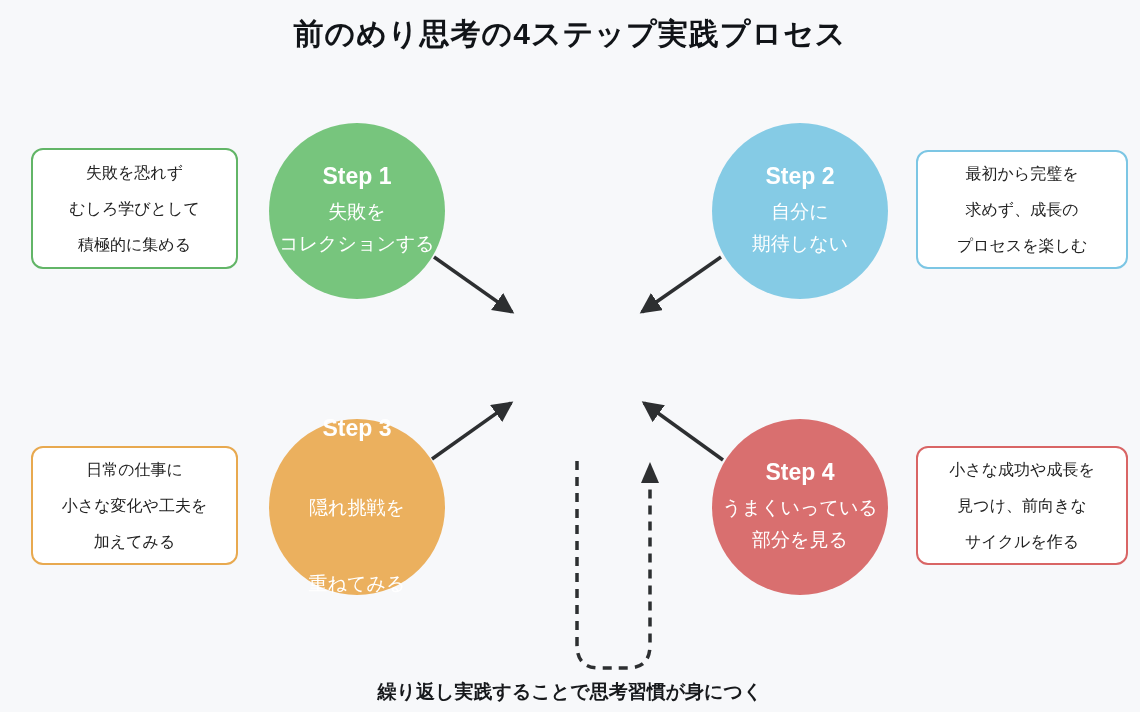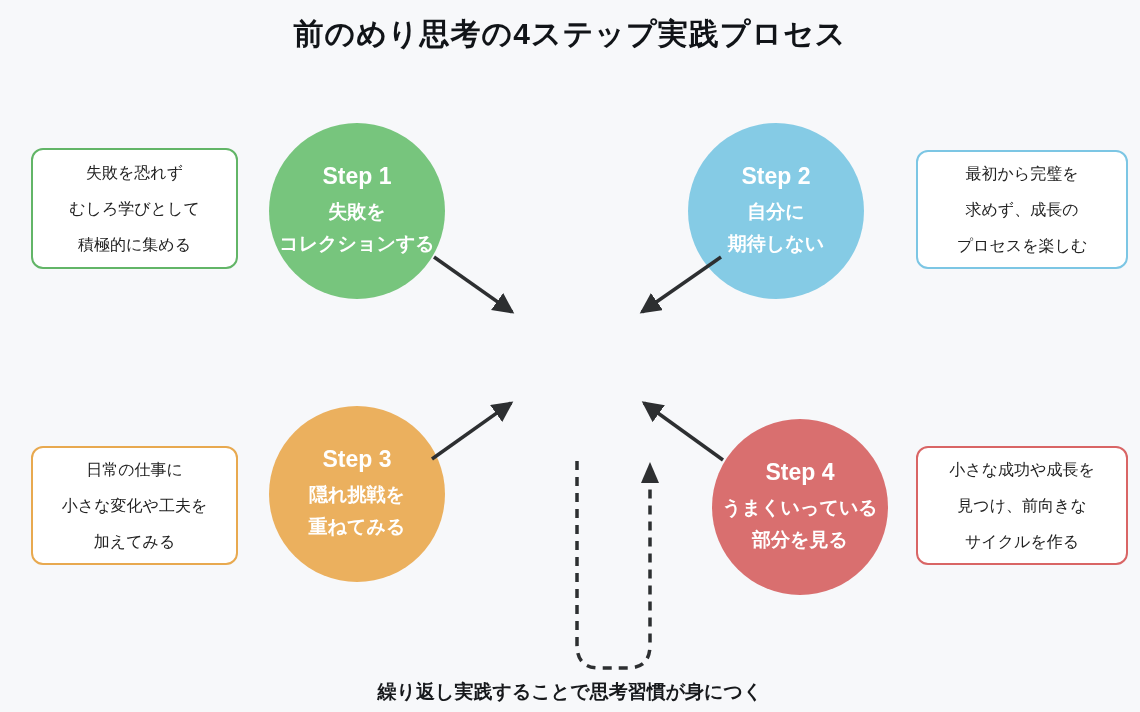--- a/index.html
+++ b/index.html
@@ -55,41 +55,40 @@
     display: flex;
     flex-direction: column;
     justify-content: center;
     align-items: center;
     text-align: left;
     color: #ffffff;
     z-index: 2;
   }
   .step-circle { width: 176px; height: 176px; }
   .step-1 { left: 269px; top: 123px; background: #77c57d; }
-  .step-2 { left: 688px; top: 123px; background: #85cbe5; }
-  .step-3 { left: 269px; top: 406px; background: #ebb05e; }
+  .step-2 { left: 712px; top: 123px; background: #85cbe5; }
+  .step-3 { left: 269px; top: 419px; background: #ebb05e; gap: 44px; }
   .step-4 { left: 712px; top: 419px; background: #d96f6f; }
   .center-circle {
     left: 476px; top: 258px;
     width: 200px; height: 200px;
     background: #4d80b3;
     font-size: 26px;
     font-weight: bold;
     line-height: 1.75;
   }
   .step-label {
     font-size: 23px;
     font-weight: bold;
     margin-bottom: 6px;
   }
   .step-line {
     font-size: 19px;
     line-height: 1.65;
     white-space: nowrap;
-    font-weight: bold;
   }
   .center-line { white-space: nowrap; }
   
   .arrows-overlay {
     position: absolute;
     left: 0; top: 0;
     width: 1140px; height: 712px;
     z-index: 3;
     pointer-events: none;
   }

